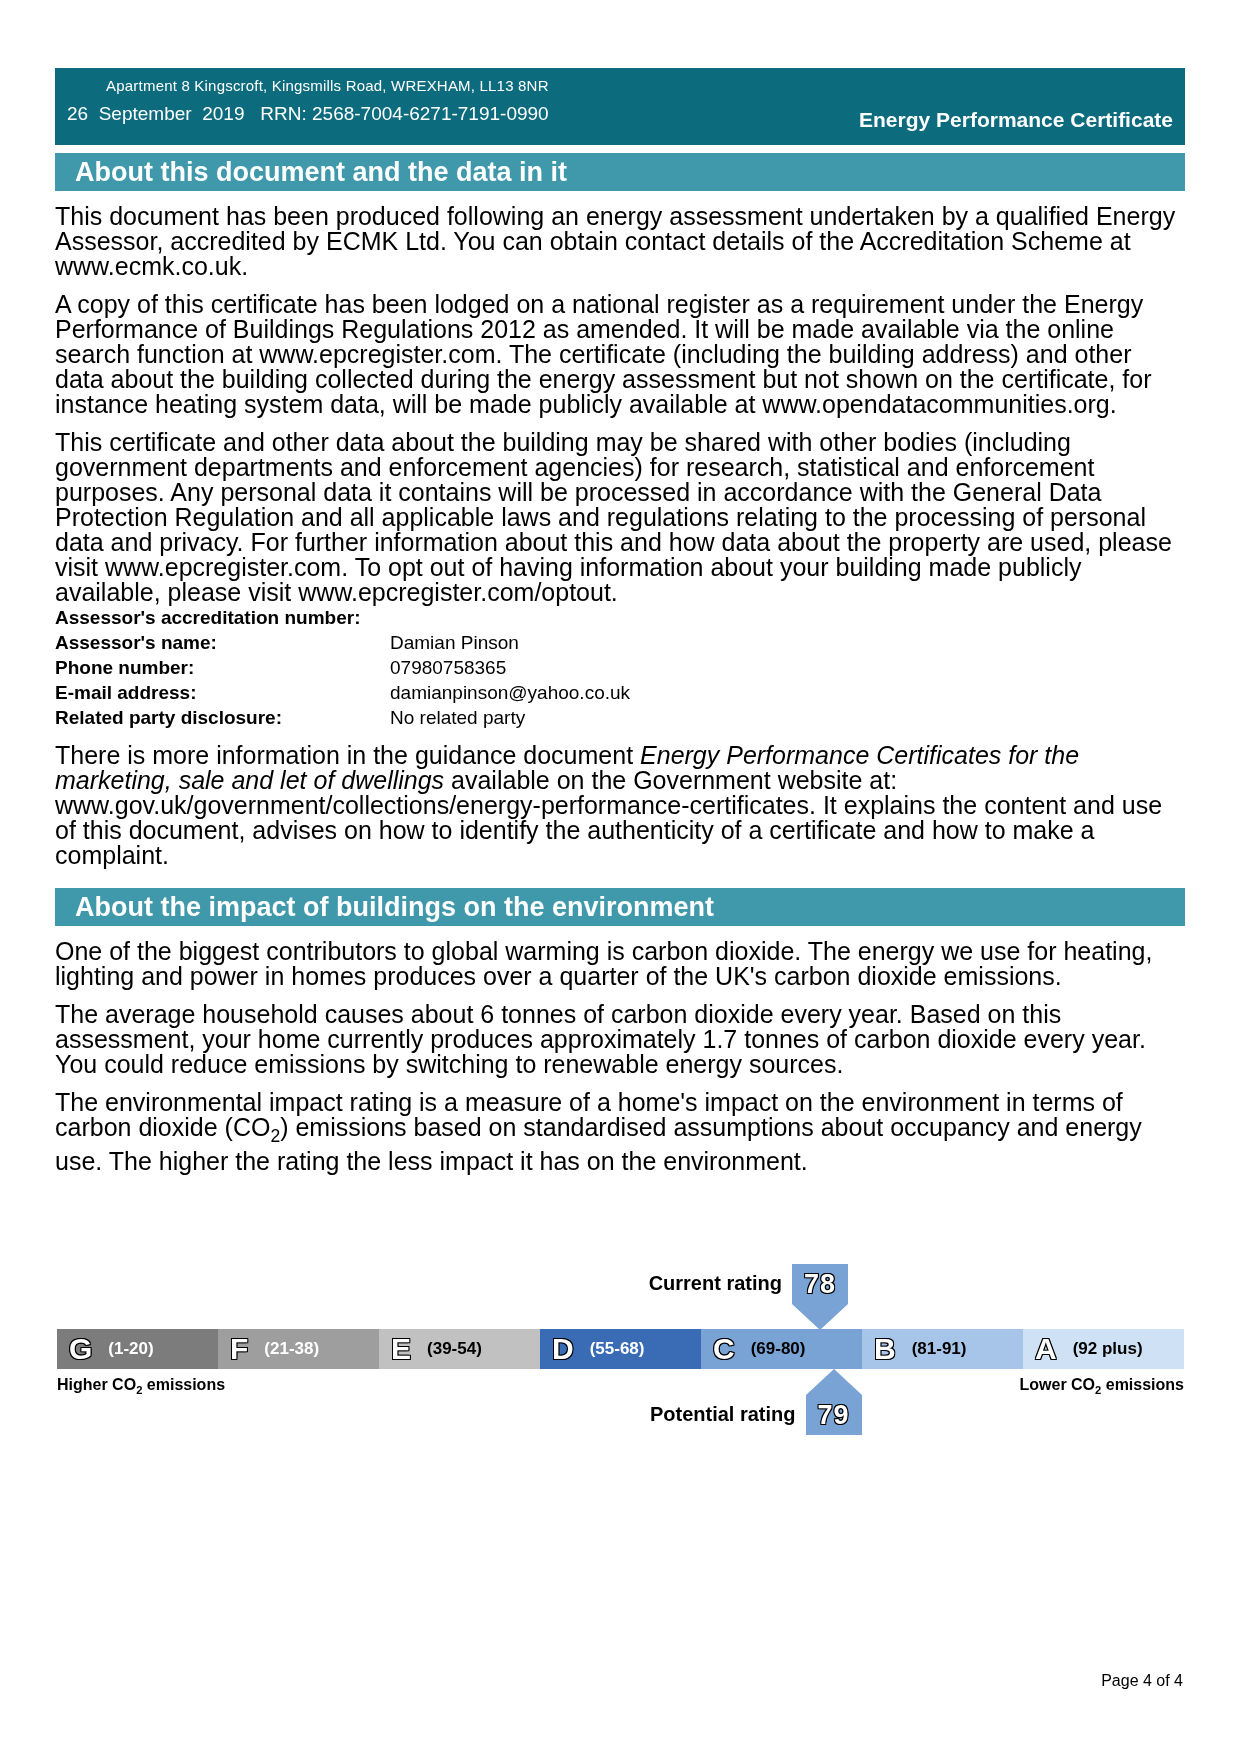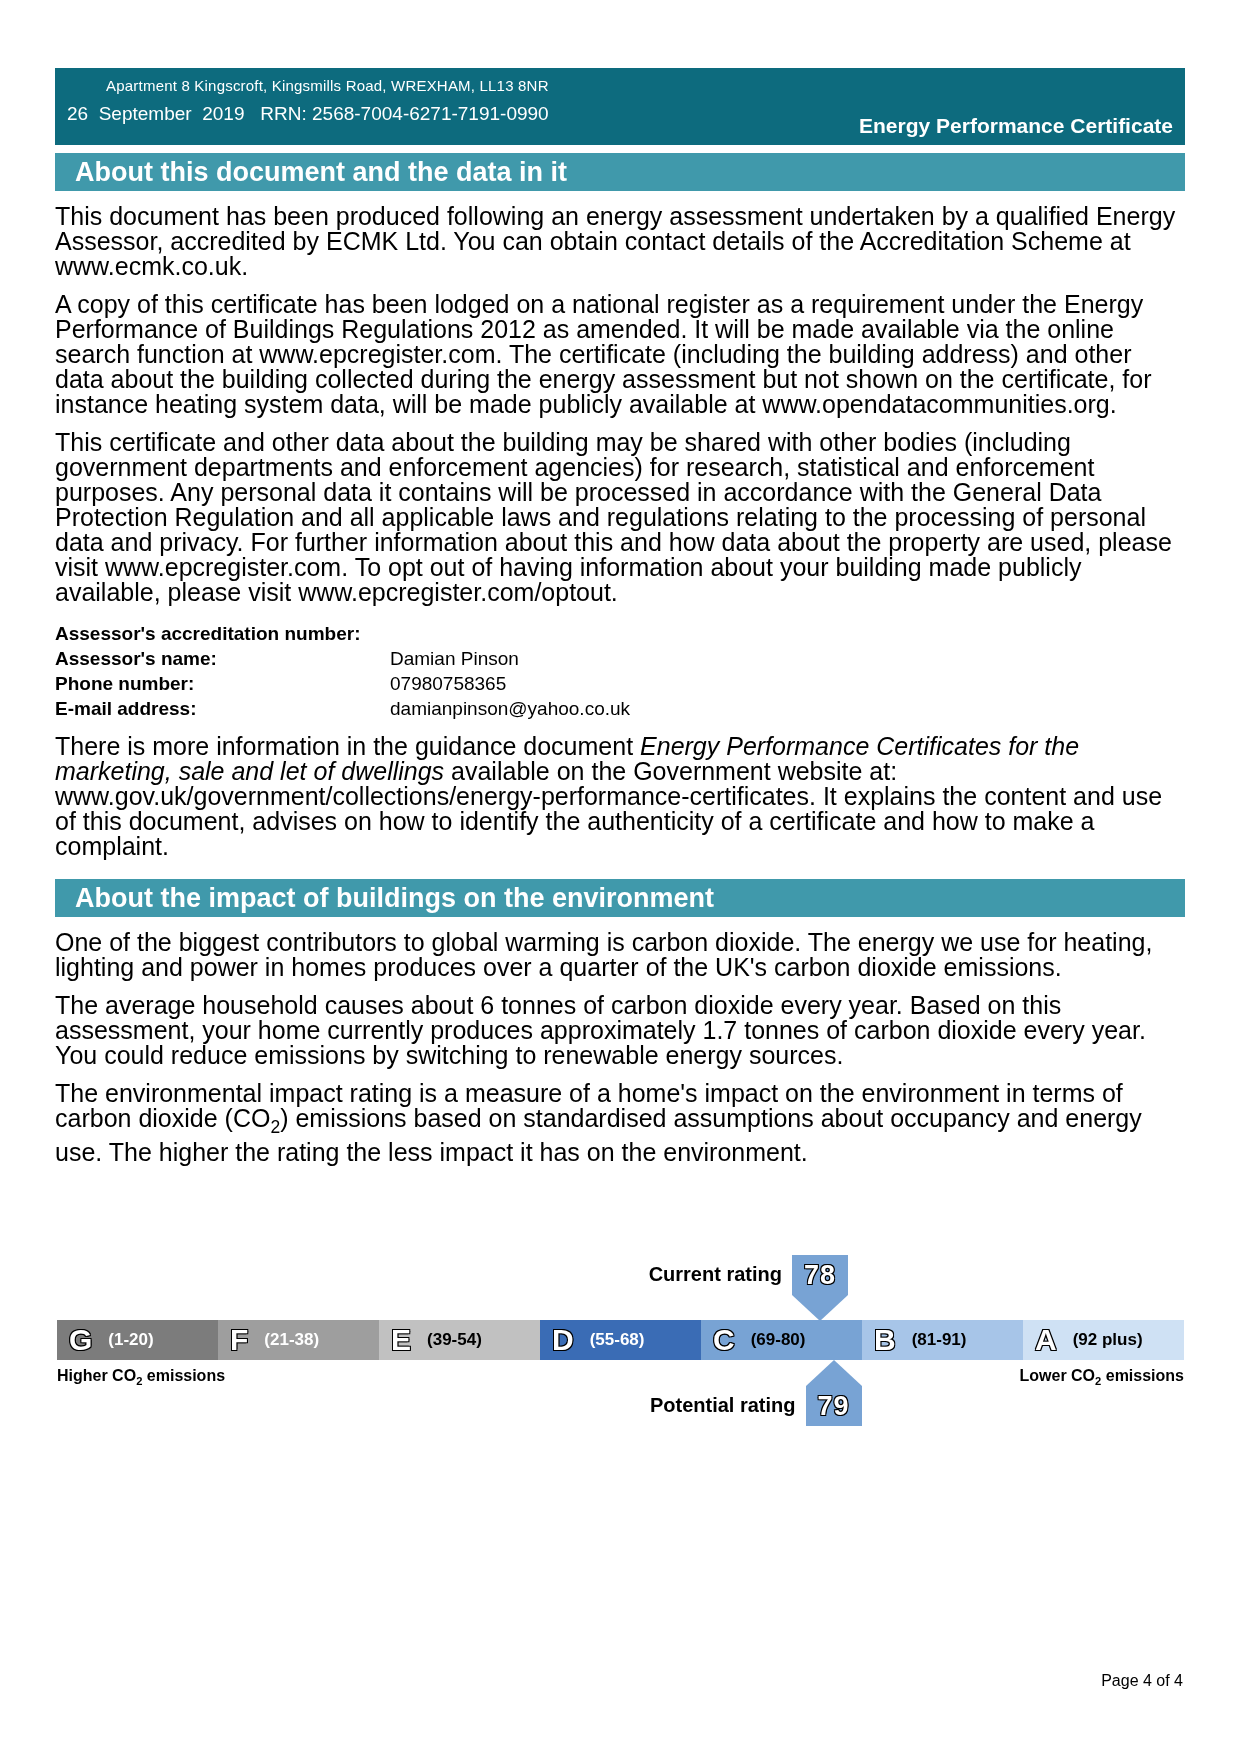--- a/index.html
+++ b/index.html
@@ -18,21 +18,21 @@
     color:#fff;
     display:flex;
     justify-content:space-between;
     padding:0 12px;
   }
   .hdr-left { padding-top:9px;text-align:right; }
   .hdr-address { font-size:15px; letter-spacing:.2px; }
   .hdr-date { font-size:19px; margin-top:9px; white-space:pre; }
   .hdr-title {
     align-self:flex-end;
-    padding-bottom:7px;
+    padding-bottom:13px;
     font-size:21px;
     font-weight:bold;
     white-space:nowrap;
   }
 
   
   .section-bar {
     margin:8px 55px 0 55px;
     height:38px;
     color:#fff;
@@ -43,21 +43,21 @@
     padding-left:20px;
   }
   .section-bar.second { margin-top:20px; }
 
   
   .content { margin:0 55px; width:1130px; }
   .content p { margin-top:13px; font-size:25px; line-height:25px; }
   .content p i { font-style:italic; }
   sub { font-size:70%; vertical-align:sub; }
 
-  .assessor { margin-top:16px; font-size:19px; line-height:25px; }
+  .assessor { margin-top:0; font-size:19px; line-height:25px; }
   .arow { display:flex; }
   .alabel { width:335px; font-weight:bold; flex:0 0 335px; }
   .avalue { flex:1; }
 
   
   .chart { position:relative; margin-top:90px; height:205px; width:1240px; }
 
   .scale-bar {
     position:absolute; left:57px; top:65px;
     width:1127px; height:40px;
@@ -143,20 +143,24 @@
       <span class="avalue">Damian Pinson</span>
     </div>
     <div class="arow">
       <span class="alabel">Phone number:</span>
       <span class="avalue">07980758365</span>
     </div>
     <div class="arow">
       <span class="alabel">E-mail address:</span>
       <span class="avalue">damianpinson@yahoo.co.uk</span>
     </div>
+    <div class="arow">
+      <span class="alabel">Related party disclosure:</span>
+      <span class="avalue">No related party</span>
+    </div>
   </div>
 
   <p><span>There is more information in the guidance document </span><i>Energy Performance Certificates for the marketing, sale and let of dwellings</i><span> available on the Government website at: www.gov.uk/government/collections/energy-performance-certificates. It explains the content and use of this document, advises on how to identify the authenticity of a certificate and how to make a complaint.</span></p>
 </div>
 
 <div class="section-bar second" style="background: rgb(64, 153, 171);">
   <span>About the impact of buildings on the environment</span>
 </div>
 
 <div class="content">

